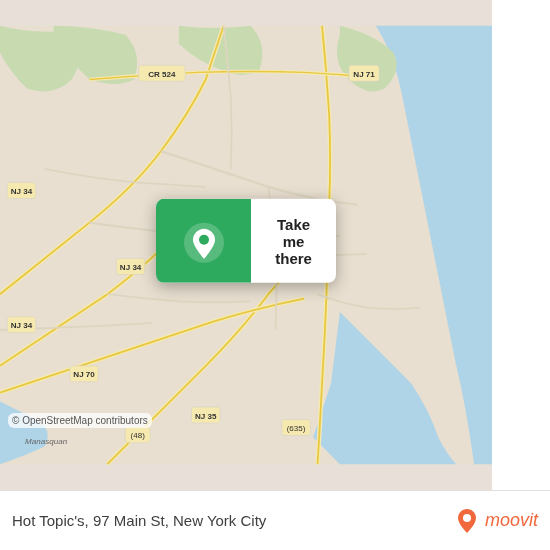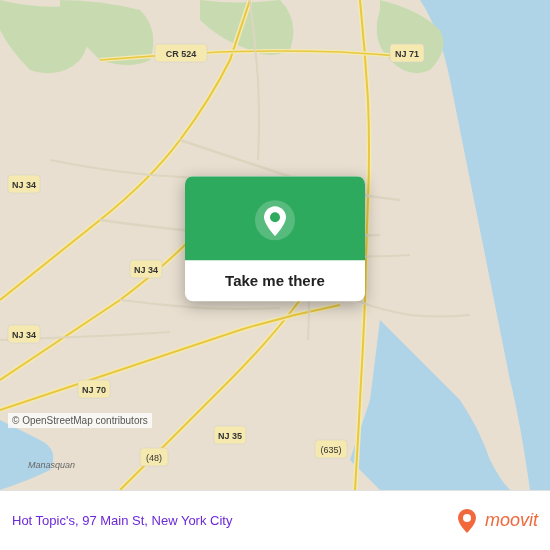--- a/index.html
+++ b/index.html
@@ -5,21 +5,21 @@
     * { margin: 0; padding: 0; box-sizing: border-box; }
     body {
       width: 550px;
       height: 550px;
       overflow: hidden;
       font-family: Arial, sans-serif;
       position: relative;
     }
 
     #map-container {
-      width: 550px;
+      width: 492px;
       height: 490px;
       position: relative;
       overflow: hidden;
       background-color: #e8e0d8;
     }
 
     
     #map-svg {
       width: 100%;
       height: 100%;
@@ -27,21 +27,21 @@
 
     #take-me-there-card {
       position: absolute;
       top: 50%;
       left: 50%;
       transform: translate(-50%, -55%);
       background: white;
       border-radius: 8px;
       box-shadow: 0 4px 16px rgba(0,0,0,0.3);
       display: flex;
-      flex-direction: column;
+      flex-direction: row;
       align-items: center;
       overflow: hidden;
       width: 180px;
     }
 
     #card-top {
       background-color: #2eaa5e;
       width: 100%;
       padding: 22px 0 18px 0;
       display: flex;
@@ -86,34 +86,34 @@
     }
 
     #moovit-text {
       font-size: 18px;
       font-weight: normal;
       color: #f0683c;
       font-style: italic;
     }
 
     #bottom-address {
-      font-size: 13px;
-      color: #6d28d9;
+      font-size: 15px;
+      color: #404040;
       flex: 1;
     }
 
     #osm-attribution {
       position: absolute;
       bottom: 62px;
       left: 8px;
       font-size: 10px;
       color: #555;
       background: rgba(255,255,255,0.75);
       padding: 2px 4px;
-      border-radius: 0;
+      border-radius: 6px;
     }
   </style>
 </head>
 <body>
 
 <div id="map-container">
   <svg id="map-svg" viewBox="0 0 550 490" xmlns="http://www.w3.org/2000/svg">
 
     <rect width="550" height="490" fill="#e8dfd0"></rect>
 

